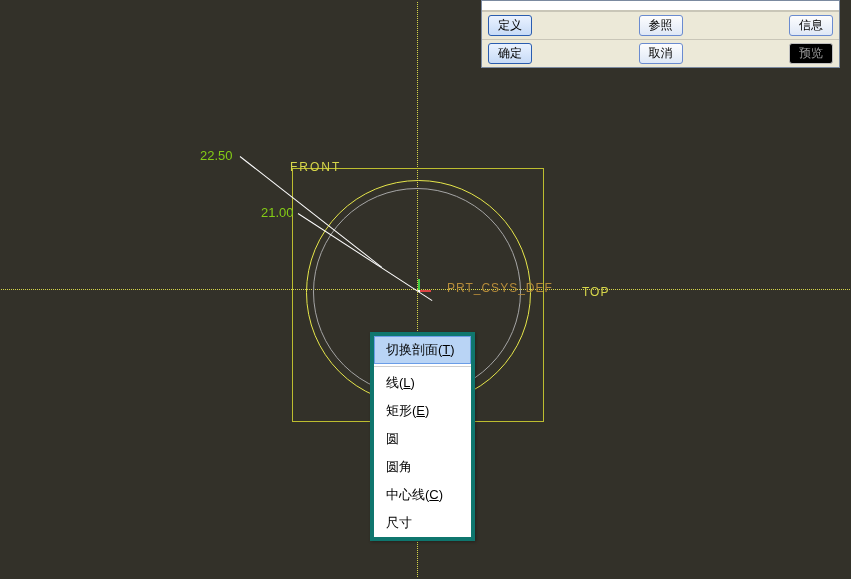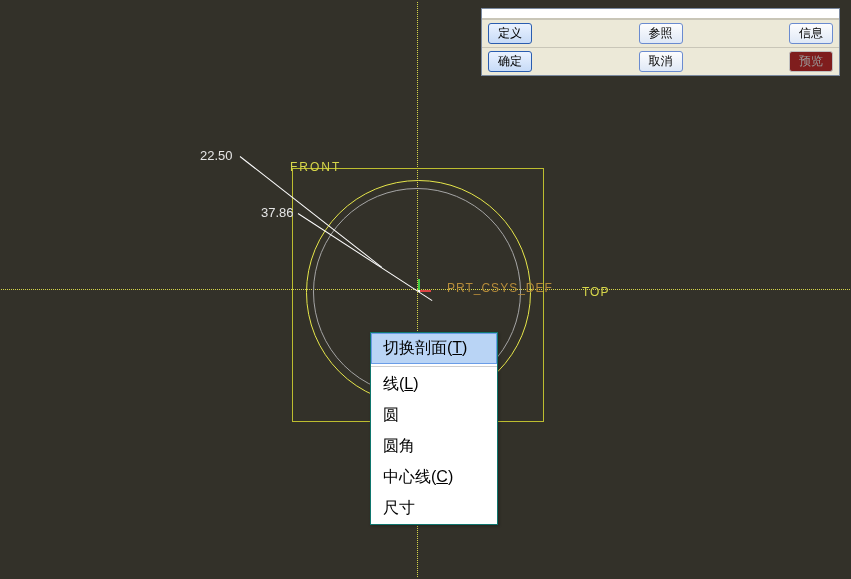--- a/index.html
+++ b/index.html
@@ -89,21 +89,21 @@
   .lbl {
     position: absolute;
     font-size: 12px;
     color: #d6d64a;
     white-space: nowrap;
     text-align: center;
   }
   .dim {
     position: absolute;
     font-size: 13px;
-    color: #e5e5e5;
+    color: #84cc16;
     white-space: nowrap;
   }
   .csys-label { color: #b58b3a; font-size: 12px; letter-spacing: 1px; margin-left: 20px; }
 
   
   .origin {
     position: absolute;
     left: 412px;
     top: 284px;
     width: 14px;
@@ -125,21 +125,21 @@
     content:"";
     position:absolute;
     left:2px; top:2px;
     width:10px; height:10px;
     background: radial-gradient(#fff 20%, transparent 22%);
   }
 
   
   .dialog {
     position: absolute;
-    top: 8px;
+    top: 0;
     left: 481px;
     width: 359px;
     background: #ece9d8;
     border: 1px solid #7b8aa0;
     font-size: 12px;
   }
   .dialog .row {
     display: flex;
     justify-content: space-between;
     padding: 3px 6px;
@@ -159,36 +159,36 @@
     background: linear-gradient(#fdfdfe, #dfe8f6);
     border-radius: 3px;
     color: #000;
   }
   .btn.primary {
     border: 1px solid #2a5db0;
     background: linear-gradient(#eaf2ff, #c7dbf7);
   }
   .btn.disabled {
     border: 1px solid #bfbfbf;
-    background: #7f1d1d;
+    background: #000000;
     color: #9a9a9a;
     cursor: default;
   }
   .dialog .cell { display: flex; gap: 6px; }
 
   
   .cmenu {
     position: absolute;
     left: 370px;
     top: 332px;
-    width: 128px;
+    width: 105px;
     background: #ffffff;
-    border: 1px solid #0f766e;
+    border: 4px solid #0f766e;
     box-shadow: 1px 1px 3px rgba(0,0,0,0.3);
-    font-size: 16px;
+    font-size: 13px;
   }
   .cmenu .item {
     padding: 5px 12px;
     color: #000;
     cursor: pointer;
     white-space: nowrap;
   }
   .cmenu .item .ul { text-decoration: underline; }
   .cmenu .item.highlight {
     background: #b9d4f5;
@@ -211,21 +211,21 @@
   <div class="axis-v"></div>
 
   <div class="rect"></div>
   <div class="circle-outer"></div>
   <div class="circle-inner"></div>
 
   <div class="leader leader1"></div>
   <div class="leader leader2"></div>
 
   <div class="dim" style="left:200px; top:148px;">22.50</div>
-  <div class="dim" style="left:261px; top:205px;">37.86</div>
+  <div class="dim" style="left:261px; top:205px;">21.00</div>
 
   <div class="lbl" style="left:290px; top:160px; letter-spacing:2px;">FRONT</div>
   <div class="lbl" style="left:546px; top:285px; letter-spacing:1px;margin-left:36px;">TOP</div>
   <div class="lbl csys-label" style="left:427px; top:281px;">PRT_CSYS_DEF</div>
 
   <div class="origin">
     <div class="arrow-x"></div>
     <div class="arrow-y"></div>
   </div>
 </div>
@@ -258,20 +258,23 @@
 
 <div class="cmenu">
   <div class="item highlight">
     <span>切换剖面(</span><span class="ul">T</span><span>)</span>
   </div>
   <div class="sep"></div>
   <div class="item">
     <span>线(</span><span class="ul">L</span><span>)</span>
   </div>
   <div class="item">
+    <span>矩形(</span><span class="ul">E</span><span>)</span>
+  </div>
+  <div class="item">
     <span>圆</span>
   </div>
   <div class="item">
     <span>圆角</span>
   </div>
   <div class="item">
     <span>中心线(</span><span class="ul">C</span><span>)</span>
   </div>
   <div class="item">
     <span>尺寸</span>

